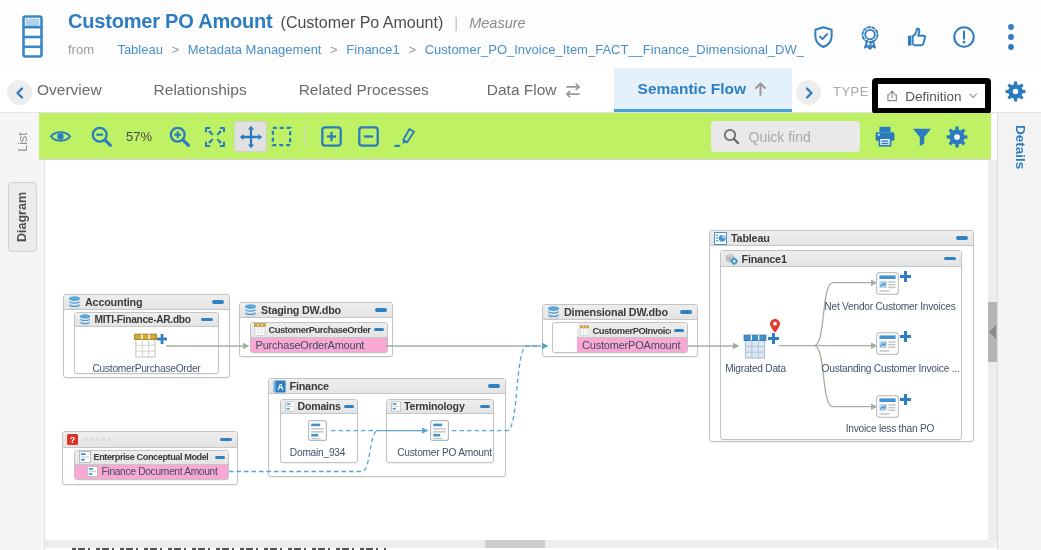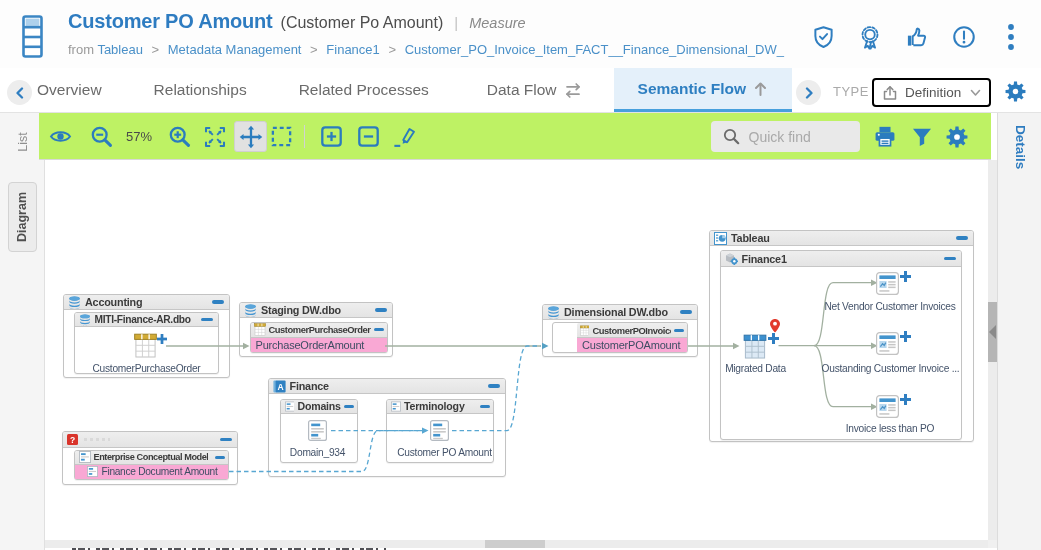--- a/index.html
+++ b/index.html
@@ -11,34 +11,34 @@
   .header { position:absolute; left:0; top:0; width:1041px; height:68px; background:#fdfdfd; }
   .measure-icon { position:absolute; left:22px; top:15px; }
   .title-row { position:absolute; left:68px; top:10px; display:flex; align-items:baseline; white-space:nowrap; }
   .page-title { font-size:20px; font-weight:bold; color:#2e7cc1; letter-spacing:-0.2px; }
   .page-subtitle { font-size:16px; color:#4d4d4d; margin-left:8px; }
   .title-divider { font-size:15px; color:#c2c2c2; margin:0 11px; font-weight:400; }
   .object-type { font-size:14.5px; color:#8a8a8a;font-style:italic; }
   .breadcrumb { position:absolute; left:68px; top:42px; font-size:13px; color:#9a9a9a; white-space:nowrap; }
   .breadcrumb .crumb { color:#4a90c8; }
   .breadcrumb .sep { color:#9a9a9a; margin:0 5px; }
-  .breadcrumb .prefix { margin-right:0; }
+  .breadcrumb .prefix { margin-right:20px; }
   .header-actions { position:absolute; left:810px; top:24px; display:flex; gap:21px; align-items:center; }
   .header-actions .hicon { width:26px; height:26px; display:flex; align-items:center; justify-content:center; cursor:pointer; }
 
   
   .tabbar { position:absolute; left:0; top:68px; width:1041px; height:45px; background:#fff; border-bottom:1px solid #e3e3e3; }
   .nav-circle { position:absolute; width:25px; height:25px; border-radius:50%; background:#ededed; display:flex; align-items:center; justify-content:center; top:12px; cursor:pointer; }
   .nav-circle.left { left:7px; }
   .nav-circle.right { left:796px; }
   .tabs { position:absolute; left:11px; top:0; height:44px; display:flex; }
   .tab { height:44px; display:flex; align-items:center; padding:0 26px; font-size:15.5px; color:#6b6b6b; cursor:pointer; white-space:nowrap; gap:7px; }
   .tab.active { background:#e4f0fa; border-bottom:3px solid #47a0dd; color:#2e7fc1; font-weight:bold; padding:0 24px; }
   .type-label { position:absolute; left:833px; top:16px; font-size:13px; color:#aaaaaa; letter-spacing:0.5px; }
-  .type-select { position:absolute; left:872px; top:10px; width:119px; height:29px; background:#fff; border:2px solid #000000; border-radius:4px; display:flex; align-items:center; padding:12px 8px; gap:7px; cursor:pointer; }
+  .type-select { position:absolute; left:872px; top:10px; width:119px; height:29px; background:#fff; border:6px solid #000000; border-radius:4px; display:flex; align-items:center; padding:12px 8px; gap:7px; cursor:pointer; }
   .type-select .sel-label { font-size:13.5px; color:#555; flex:1; }
   .tab-gear { position:absolute; left:1005px; top:13px; cursor:pointer; }
 
   
   .left-strip { position:absolute; left:0; top:113px; width:45px; height:437px; background:#f5f5f5; border-right:1px solid #e0e0e0; }
   .vtab-list { position:absolute; left:0px; top:14px; width:45px; height:30px; display:flex; align-items:center; justify-content:center; }
   .vtab-list span { transform:rotate(-90deg); font-size:12.5px; color:#8f8f8f; white-space:nowrap; cursor:pointer; }
   .vtab-diagram { position:absolute; left:8px; top:69px; width:29px; height:70px; background:#ececec; border:1px solid #d3d3d3; border-radius:4px; display:flex; align-items:center; justify-content:center; cursor:pointer; }
   .vtab-diagram span { transform:rotate(-90deg); font-size:12.5px; font-weight:bold; color:#4f4f4f; white-space:nowrap; }
 

